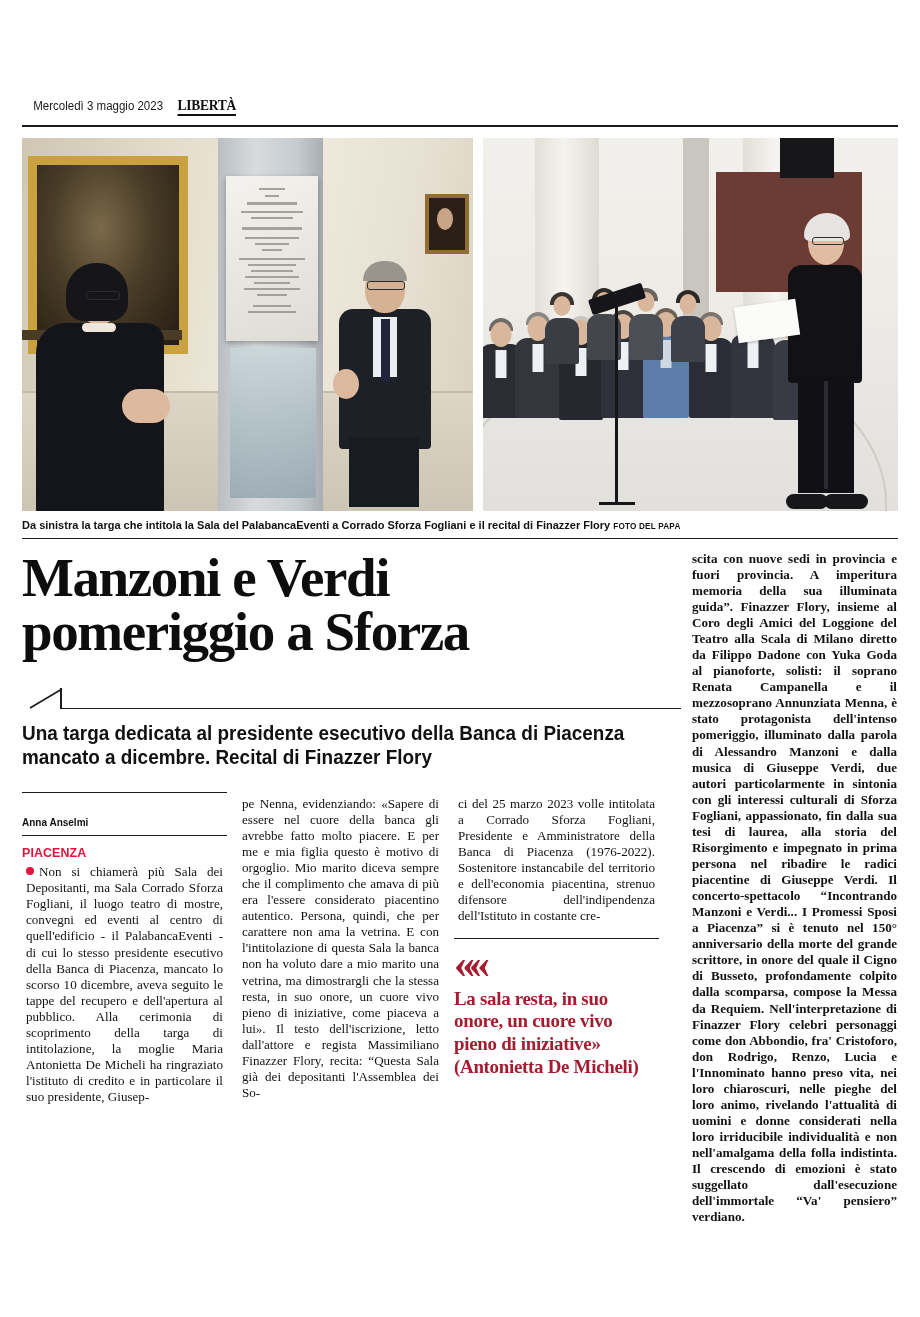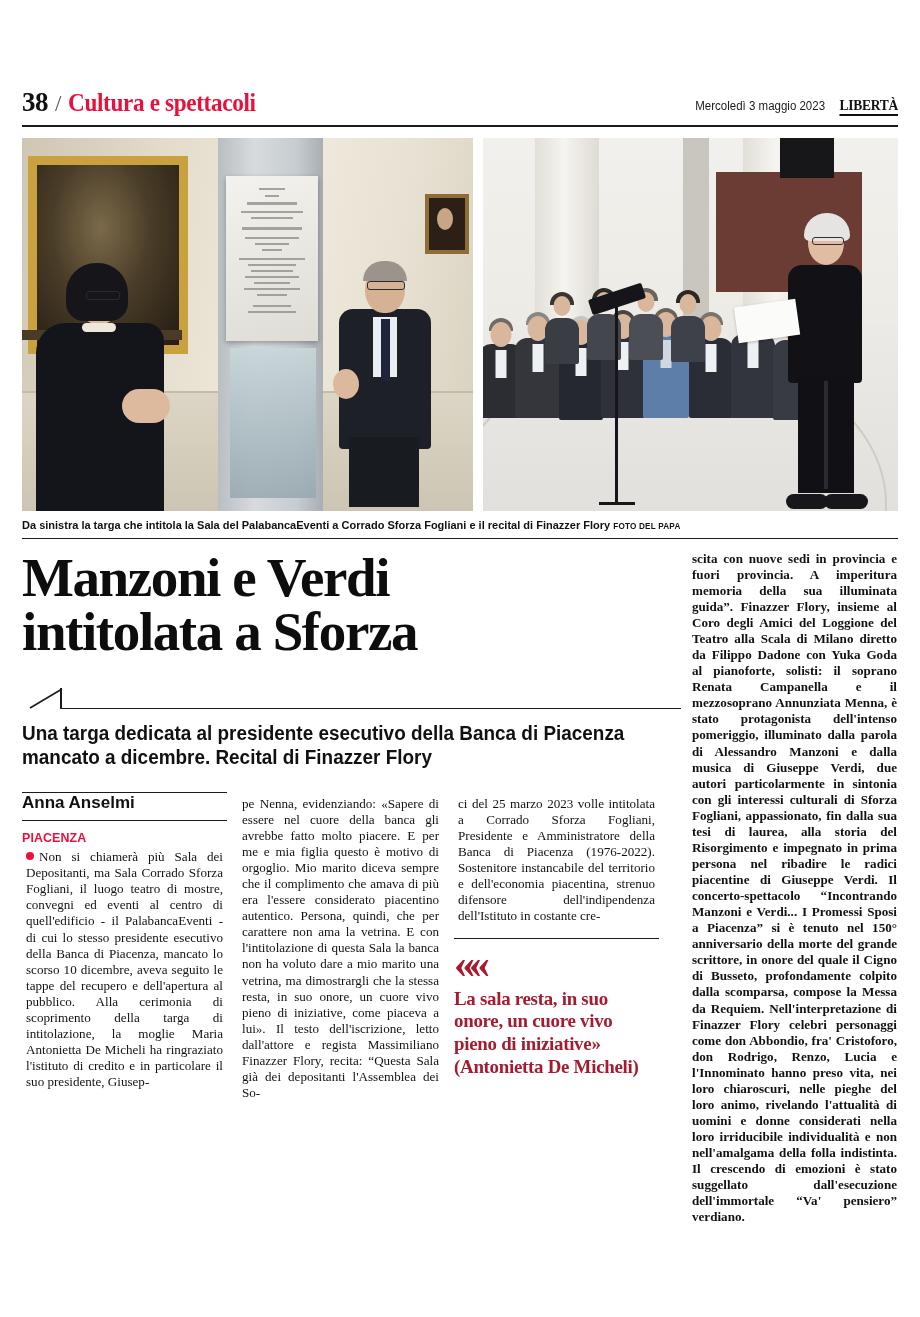--- a/index.html
+++ b/index.html
@@ -105,22 +105,22 @@
 
   .deck-mark{position:relative;height:26px;margin-top:28px;}
   .deck-mark .bar{position:absolute;left:38px;right:0;top:20px;height:1.4px;background:#1b1b1b;}
   .deck-mark .tick{position:absolute;left:38px;top:0px;width:1.6px;height:21px;background:#1b1b1b;}
   .deck-mark .diag{position:absolute;left:6px;top:0;width:36px;height:21px;}
   .deck{font-family:"Liberation Sans",sans-serif;font-weight:bold;font-size:19.5px;line-height:1.27;color:#111;margin-top:7px;
      transform:scaleX(.97);transform-origin:left top;}
 
   .cols{display:flex;gap:11px;margin-top:22px;}
   .col{width:205px;}
-  .byline{font-family:"Liberation Sans",sans-serif;font-weight:bold;font-size:17px;color:#111;
-     border-top:1.2px solid #1b1b1b;padding-top:0;}
+  .byline{font-family:"Liberation Sans",sans-serif;font-weight:bold;font-size:10px;color:#111;
+     border-top:1.2px solid #1b1b1b;padding-top:24px;}
   .byline-rule{height:1.2px;background:#1b1b1b;margin-top:7px;}
   .dateline{font-family:"Liberation Sans",sans-serif;font-weight:bold;font-size:13.5px;color:#e8113c;margin-top:9px;
      letter-spacing:.1px;transform:scaleX(.92);transform-origin:left center;}
   .body{font-family:"Liberation Serif",serif;font-size:13.1px;line-height:1.225;text-align:justify;color:#121212;
      margin-top:4px;hyphens:auto;-webkit-hyphens:auto;}
   .body p{margin:4px;}
   .bullet{display:inline-block;width:8px;height:8px;border-radius:50%;background:#e8113c;margin-right:5px;
      position:relative;top:-1px;}
 
   .pullquote{margin-top:14px;border-top:1.2px solid #1b1b1b;padding-top:13px;}
@@ -131,25 +131,20 @@
 
   .rcol-body{font-family:"Liberation Serif",serif;font-size:13.1px;line-height:1.227;text-align:justify;color:#121212;
      hyphens:auto;-webkit-hyphens:auto;}
 </style>
 </head>
 <body>
 
 <div class="page">
 
   <div class="masthead">
-    <div class="mh-left">
-      <span class="folio">38</span>
-      <span class="folio-slash">/</span>
-      <span class="section-name">Cultura e spettacoli</span>
-    </div>
     <div class="mh-right">
       <span class="mh-date">Mercoledì 3 maggio 2023</span>
       <span class="mh-brand">LIBERTÀ</span>
     </div>
   </div>
   <div class="rule-top"></div>
 
   <div class="photos">
 
     <div class="photo photo-l">
@@ -291,21 +286,21 @@
     <span class="credit">FOTO DEL PAPA</span>
   </div>
   <div class="rule-cap"></div>
 
   <div class="main">
 
     <div class="left-block">
 
       <div class="headline">
         <div>Manzoni e Verdi</div>
-        <div>intitolata a Sforza</div>
+        <div>pomeriggio a Sforza</div>
       </div>
 
       <div class="deck-mark">
         <div class="bar"></div>
         <div class="tick"></div>
         <svg class="diag" viewBox="0 0 36 21">
           <line x1="2" y1="20" x2="34" y2="1" stroke="#1b1b1b" stroke-width="1.6"></line>
         </svg>
       </div>
 

